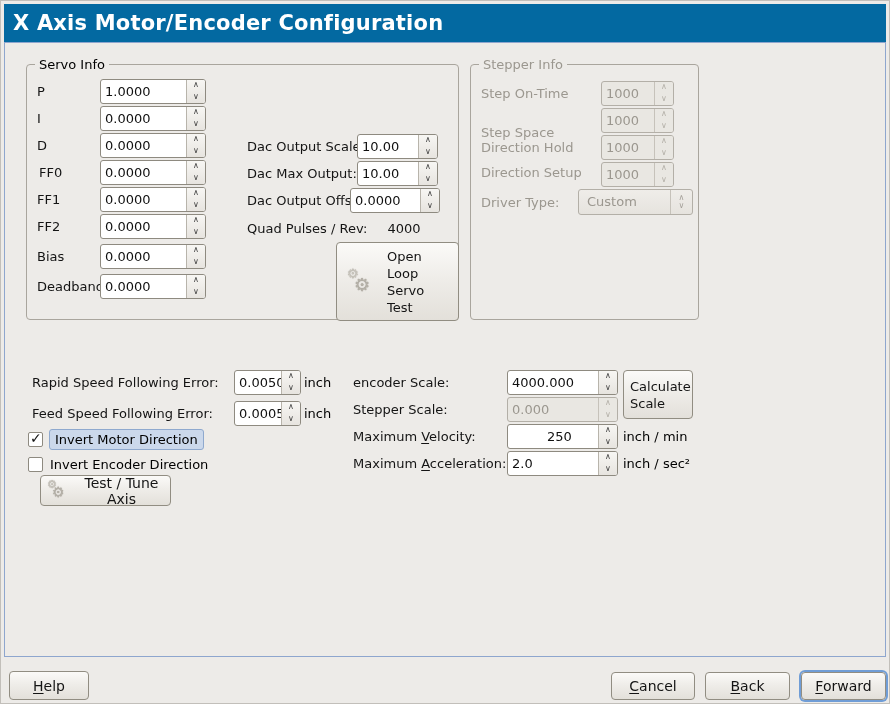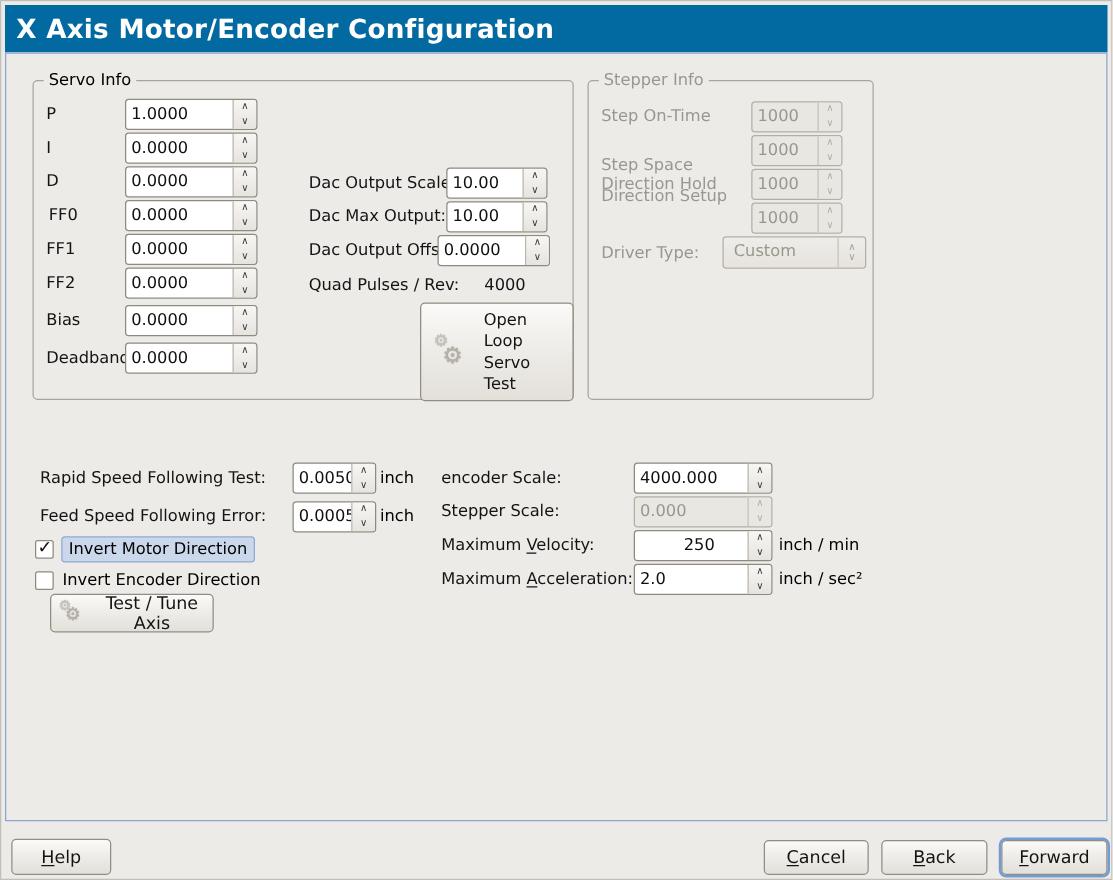--- a/index.html
+++ b/index.html
@@ -272,41 +272,41 @@
 
       <div class="lbl dis abs" style="left:10px; top:70px;">Direction Hold</div>
       <div class="spin disabled" style="left:130px; top:70px; width:73px;">
         <div class="val center">1000</div>
         <div class="btns">
             <span>∧</span>
             <span>∨</span>
           </div>
       </div>
 
-      <div class="lbl dis abs" style="left:10px; top:80px;">Direction Setup</div>
+      <div class="lbl dis abs" style="left:10px; top:95px;">Direction Setup</div>
       <div class="spin disabled" style="left:130px; top:97px; width:73px;">
         <div class="val center">1000</div>
         <div class="btns">
             <span>∧</span>
             <span>∨</span>
           </div>
       </div>
 
       <div class="lbl dis abs" style="left:10px; top:125px;">Driver Type:</div>
       <div class="combo" style="left:107px; top:124px; width:115px;">
         <div class="cval">Custom</div>
         <div class="carr">
             <span>∧</span>
             <span>∨</span>
           </div>
       </div>
     </div>
 
 
-    <div class="lbl abs" style="left:27px; top:327px;">Rapid Speed Following Test:</div>
+    <div class="lbl abs" style="left:27px; top:327px;">Rapid Speed Following Error:</div>
     <div class="spin" style="left:229px; top:327px; width:67px;">
       <div class="val">0.0050</div>
       <div class="btns">
           <span>∧</span>
           <span>∨</span>
         </div>
     </div>
     <div class="unit" style="left:299px; top:327px;">inch</div>
 
     <div class="lbl abs" style="left:27px; top:358px;">Feed Speed Following Error:</div>
@@ -319,20 +319,23 @@
     </div>
     <div class="unit" style="left:299px; top:358px;">inch</div>
 
     <div class="lbl abs" style="left:348px; top:327px;">encoder Scale:</div>
     <div class="spin" style="left:502px; top:327px; width:111px;">
       <div class="val">4000.000</div>
       <div class="btns">
           <span>∧</span>
           <span>∨</span>
         </div>
+    </div>
+    <div class="btn" style="left:618px; top:327px; width:70px; height:49px; justify-content:flex-start; padding-left:6px; text-align:left; font-size:13px; line-height:17px;">
+      <span>Calculate Scale</span>
     </div>
 
     <div class="lbl abs" style="left:348px; top:354px;">Stepper Scale:</div>
     <div class="spin disabled" style="left:502px; top:354px; width:111px;">
       <div class="val">0.000</div>
       <div class="btns">
           <span>∧</span>
           <span>∨</span>
         </div>
     </div>

